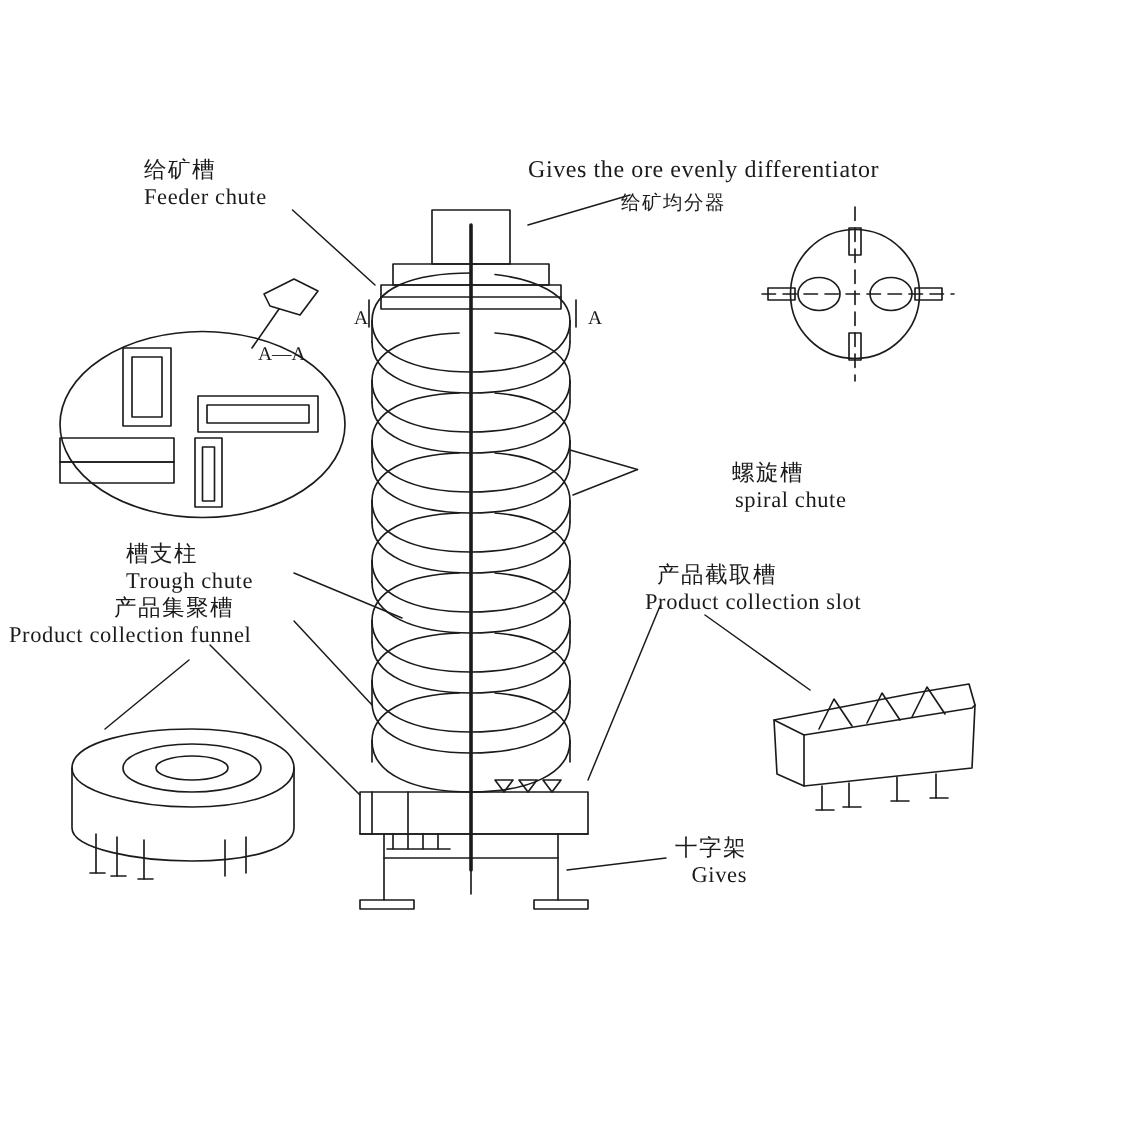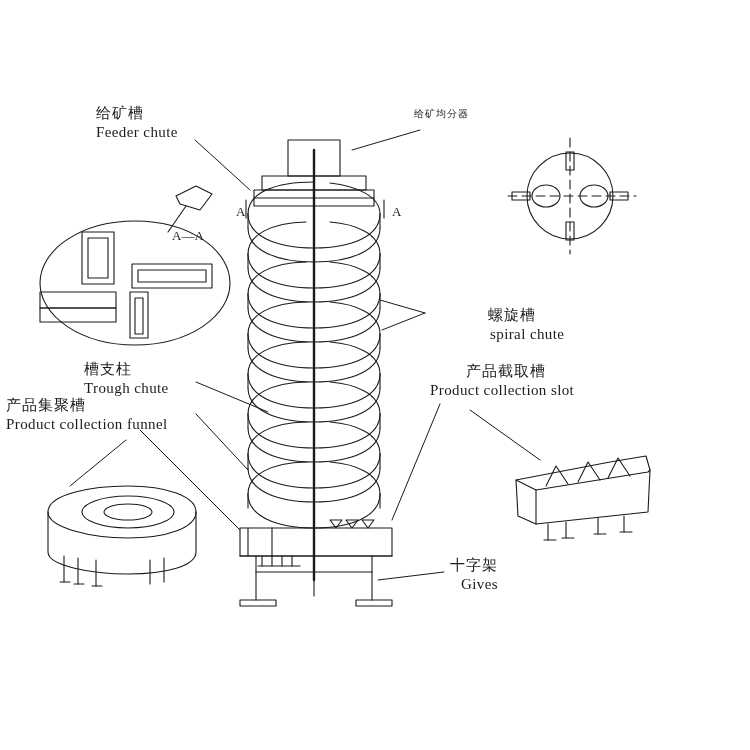--- a/index.html
+++ b/index.html
@@ -33,21 +33,21 @@
     font-family: "DejaVu Sans", sans-serif;
     font-size: 15px;
     letter-spacing: 1px;
   }
   .lbl .en {
     display: block;
     font-family: "Liberation Serif", serif;
     font-size: 15px;
     letter-spacing: 0.4px;
   }
-  .lbl.big .cn { font-size: 10px; }
+  .lbl.big .cn { font-size: 13px; }
   .lbl.big .en { font-size: 16px; }
   .lbl.sect {
     font-family: "Liberation Serif", serif;
     font-size: 13px;
   }
 </style>
 </head>
 <body>
 
 <div id="stage">
@@ -213,39 +213,40 @@
       </g>
     </g>
   </svg>
 
   <div class="lbl" style="left:96px; top:104px;">
     <span class="cn">给矿槽</span>
     <span class="en">Feeder chute</span>
   </div>
 
   <div class="lbl big" style="left:352px; top:104px;">
+    <span class="en">Gives the ore evenly differentiator</span>
     <span class="cn" style="margin-top:4px; margin-left:62px;">给矿均分器</span>
   </div>
 
   <div class="lbl" style="left:488px; top:306px;">
     <span class="cn">螺旋槽</span>
     <span class="en" style="margin-left:2px;text-align:right;">spiral chute</span>
   </div>
 
   <div class="lbl" style="left:84px; top:360px;">
     <span class="cn">槽支柱</span>
     <span class="en">Trough chute</span>
   </div>
 
   <div class="lbl" style="left:6px; top:396px;">
-    <span class="cn" style="">产品集聚槽</span>
+    <span class="cn" style="margin-left:70px;">产品集聚槽</span>
     <span class="en">Product collection funnel</span>
   </div>
 
-  <div class="lbl" style="left:430px; top:362px;text-align:center;">
+  <div class="lbl" style="left:430px; top:374px;">
     <span class="cn" style="margin-left:8px;">产品截取槽</span>
     <span class="en">Product collection slot</span>
   </div>
 
   <div class="lbl" style="left:450px; top:556px;text-align:right;">
     <span class="cn">十字架</span>
     <span class="en">Gives</span>
   </div>
 
   <div class="lbl sect" style="left:236px; top:204px;">A</div>

